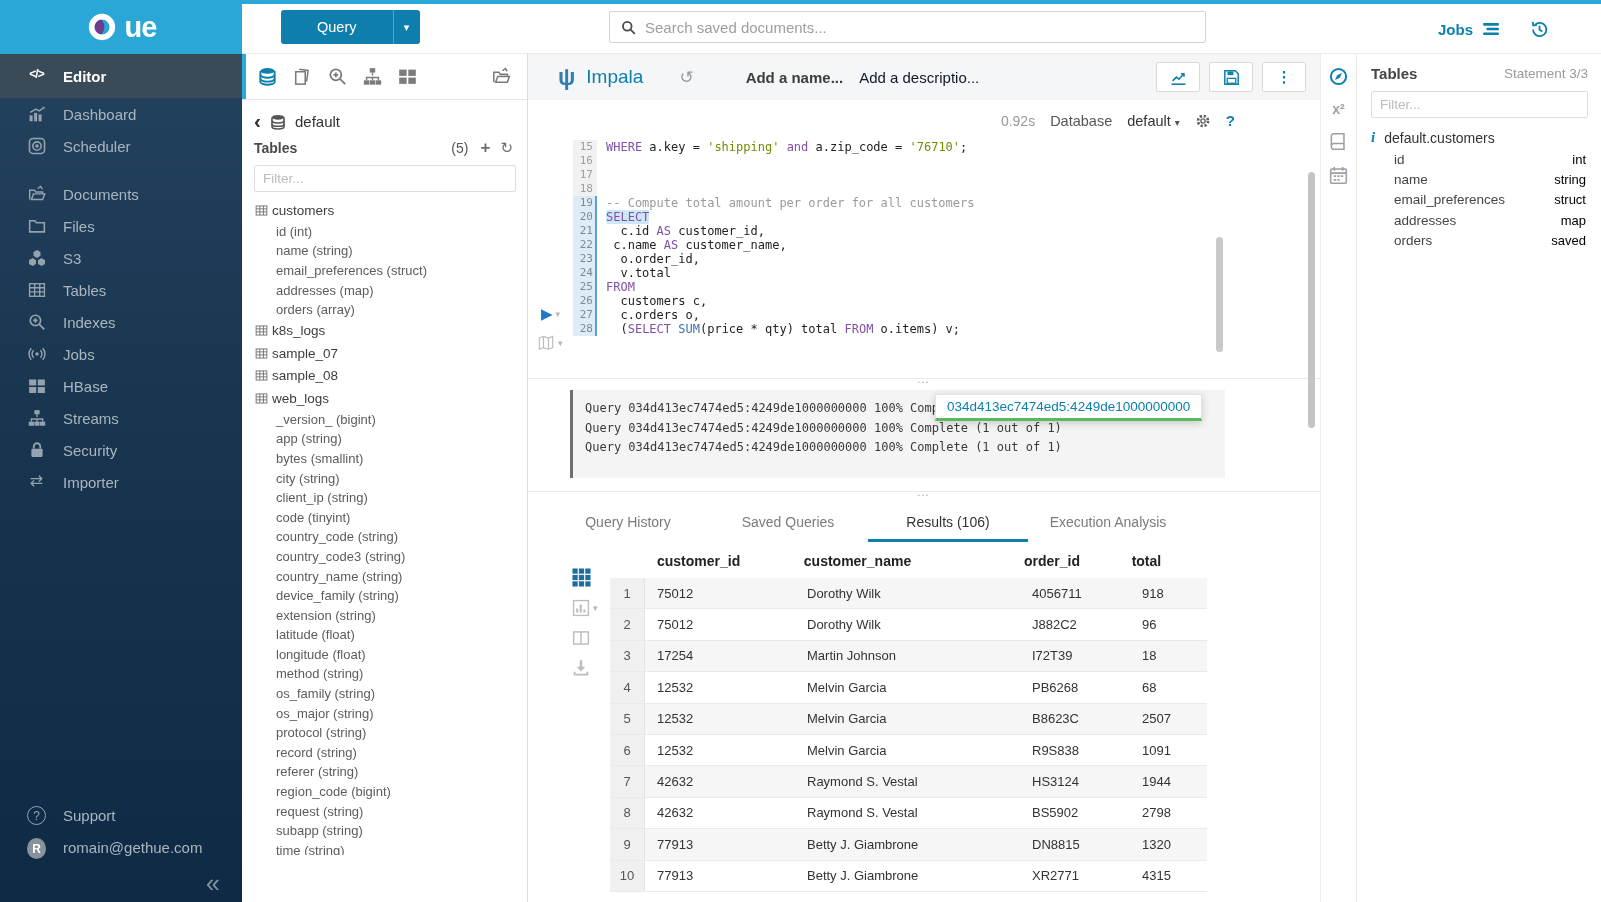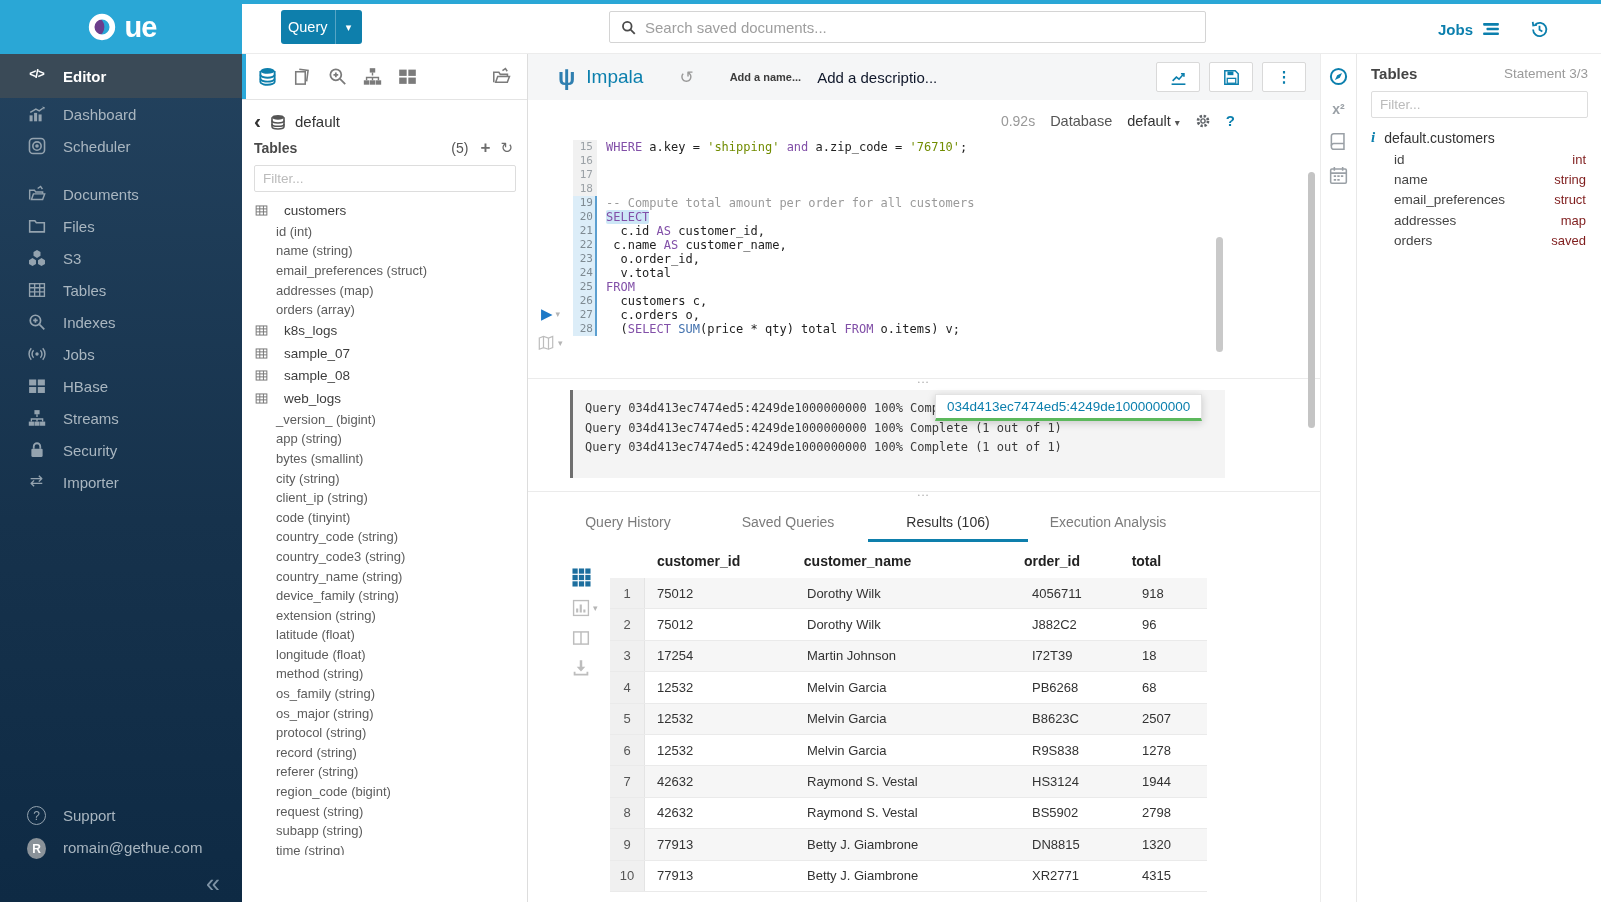--- a/index.html
+++ b/index.html
@@ -8,21 +8,21 @@
   [data-icon]{display:inline-flex;align-items:center;justify-content:center}
   [data-icon] svg{width:100%;height:100%;display:block}
 
   
   .masthead{position:absolute;top:0;left:0;width:1601px;height:54px;background:#fff;border-bottom:1px solid #ececec;z-index:4}
   .m-topline{position:absolute;left:242px;top:0;height:4px;right:0;background:#2AA7D6}
   .logo{position:absolute;left:0;top:0;width:242px;height:54px;background:#2AA7D6;display:flex;align-items:center;justify-content:center;gap:7px}
   .logo-ring{width:32px;height:32px}
   .logo-text{color:#fff;font-size:29px;font-weight:bold;letter-spacing:-1px;line-height:1}
   .query-btn{position:absolute;left:281px;top:10px;height:34px;display:flex;border-radius:3px;overflow:hidden;cursor:pointer}
-  .query-main{background:#0E7FAC;color:#fff;font-size:14.5px;display:flex;align-items:center;padding:0 7px}
+  .query-main{background:#0E7FAC;color:#fff;font-size:14.5px;display:flex;align-items:center;padding:0 36px}
   .query-caret{background:#0E7FAC;border-left:1px solid rgba(255,255,255,.3);color:#fff;width:27px;display:flex;align-items:center;justify-content:center;font-size:11px}
   .search-wrap{position:absolute;left:609px;top:11px;width:597px;height:32px;border:1px solid #d4d4d4;border-radius:2px;display:flex;align-items:center;padding:0 11px;gap:9px;background:#fff}
   .sicon{width:15px;height:15px;color:#4a4a4a;flex:0 0 15px}
   .search-input{border:none;outline:none;flex:1;font-size:15px;color:#333;font-family:inherit;background:transparent}
   .search-input::placeholder{color:#9e9e9e}
   .m-right{position:absolute;right:52px;top:4px;height:50px;display:flex;align-items:center;gap:30px}
   .jobs-link{display:flex;align-items:center;gap:9px;color:#0B7FAD;font-weight:bold;font-size:15px;cursor:pointer}
   .jicon{width:18px;height:18px;color:#0B7FAD}
   .hicon{width:19px;height:19px;color:#0B7FAD;cursor:pointer}
 
@@ -50,31 +50,31 @@
   .chev{color:#333;font-size:21px;font-weight:bold;line-height:.8;cursor:pointer}
   .dbicon{width:16px;height:16px;color:#555}
   .assist-tables-head{display:flex;align-items:center;padding:5px 14px 2px 12px;font-size:14px}
   .ath-title{font-weight:bold;color:#4a4a4a}
   .ath-count{margin-left:auto;color:#555}
   .ath-plus{color:#6d6d6d;margin-left:12px;font-size:17px;font-weight:bold;cursor:pointer;line-height:1}
   .ath-refresh{color:#6d6d6d;margin-left:10px;font-size:15px;cursor:pointer;line-height:1}
   .assist-filter{margin:7px 12px 3px;display:block;width:262px;height:27px;border:1px solid #ddd;border-radius:2px;padding:0 8px;font-size:13.5px;font-family:inherit;color:#333;outline:none}
   .assist-filter::placeholder{color:#bbb}
   .assist-list{padding:4px 0 0 13px;overflow:hidden;height:660px}
-  .tbl-row{display:flex;align-items:center;gap:16px;height:22.5px;font-size:13.5px;color:#3d3d3d;cursor:pointer}
+  .tbl-row{display:flex;align-items:center;gap:4px;height:22.5px;font-size:13.5px;color:#3d3d3d;cursor:pointer}
   .ticon{width:13px;height:13px;color:#777;flex:0 0 13px}
   .col-row{padding-left:21px;height:19.6px;font-size:13px;color:#5c5c5c;display:flex;align-items:center;cursor:pointer;white-space:nowrap}
 
   
   .main{position:absolute;left:528px;top:54px;width:792px;height:848px;background:#fff}
   .editor-head{height:46px;background:#F5F6F7;display:flex;align-items:center;padding:0 14px 0 30px}
   .impala{display:flex;align-items:center;gap:11px;color:#0B7FAD;font-size:19px;cursor:pointer}
   .psi{font-size:23px;color:#2F7FB0;font-weight:bold;line-height:1}
   .eh-refresh{color:#9a9a9a;font-size:17px;margin-left:36px;cursor:pointer}
-  .add-name{font-weight:bold;color:#3c3c3c;font-size:11px;margin-left:36px;cursor:text}
+  .add-name{font-weight:bold;color:#3c3c3c;font-size:15px;margin-left:52px;cursor:text}
   .add-desc{color:#0f172a;font-size:15px;margin-left:16px;cursor:text}
   .eh-actions{margin-left:auto;display:flex;gap:9px}
   .eh-btn{width:44px;height:30px;background:#fff;border:1px solid #d9d9d9;border-radius:2px;display:flex;align-items:center;justify-content:center;color:#0B7FAD;cursor:pointer}
   .eh-btn [data-icon]{width:17px;height:17px}
   .kebab{font-size:15px;font-weight:bold;letter-spacing:0}
   .editor-meta{position:absolute;top:58px;right:85px;display:flex;align-items:center;gap:15px;font-size:14px}
   .em-duration{color:#999}
   .em-dblabel{color:#555;font-size:14.5px}
   .em-dbvalue{color:#333;font-size:14.5px;cursor:pointer}
   .em-caret{font-size:10px;color:#555}
@@ -129,21 +129,21 @@
   .rp-content{flex:1;padding:11px 13px 0 14px}
   .rp-head{display:flex;align-items:center}
   .rp-title{font-weight:bold;font-size:15px;color:#444}
   .rp-statement{margin-left:auto;color:#9a9a9a;font-size:13.5px}
   .rp-filter{margin-top:9px;width:100%;height:27px;border:1px solid #ddd;border-radius:2px;padding:0 8px;font-size:13.5px;font-family:inherit;outline:none}
   .rp-filter::placeholder{color:#bbb}
   .rp-table{display:flex;align-items:center;gap:9px;margin-top:11px;font-size:14px;color:#333;cursor:pointer}
   .info-i{color:#0B7FAD;font-weight:bold;font-style:italic;font-family:"Liberation Serif",serif;font-size:15px}
   .rp-cols{margin-top:3px}
   .rp-col{display:flex;height:20.3px;align-items:center;padding-left:23px;font-size:13.5px;color:#444;cursor:pointer}
-  .rp-type{margin-left:auto;color:#7f1d1d;font-size:13px;padding-right:2px}
+  .rp-type{margin-left:auto;color:#000000;font-size:13px;padding-right:2px}
 </style>
 </head>
 <body>
 
 <div class="masthead">
   <div class="m-topline"></div>
   <div class="logo">
     <span class="logo-ring" data-icon="hue-ring">
         <svg viewBox="0 0 34 34">
           <ellipse cx="13" cy="17" rx="6.5" ry="9" fill="#6B3E8C"></ellipse>
@@ -690,21 +690,21 @@
           <span class="rc c1">12532</span>
           <span class="rc c2">Melvin Garcia</span>
           <span class="rc c3">B8623C</span>
           <span class="rc c4">2507</span>
         </div>
         <div class="res-row">
           <span class="rc-num">6</span>
           <span class="rc c1">12532</span>
           <span class="rc c2">Melvin Garcia</span>
           <span class="rc c3">R9S838</span>
-          <span class="rc c4">1278</span>
+          <span class="rc c4">1091</span>
         </div>
         <div class="res-row odd">
           <span class="rc-num">7</span>
           <span class="rc c1">42632</span>
           <span class="rc c2">Raymond S. Vestal</span>
           <span class="rc c3">HS3124</span>
           <span class="rc c4">1944</span>
         </div>
         <div class="res-row">
           <span class="rc-num">8</span>

